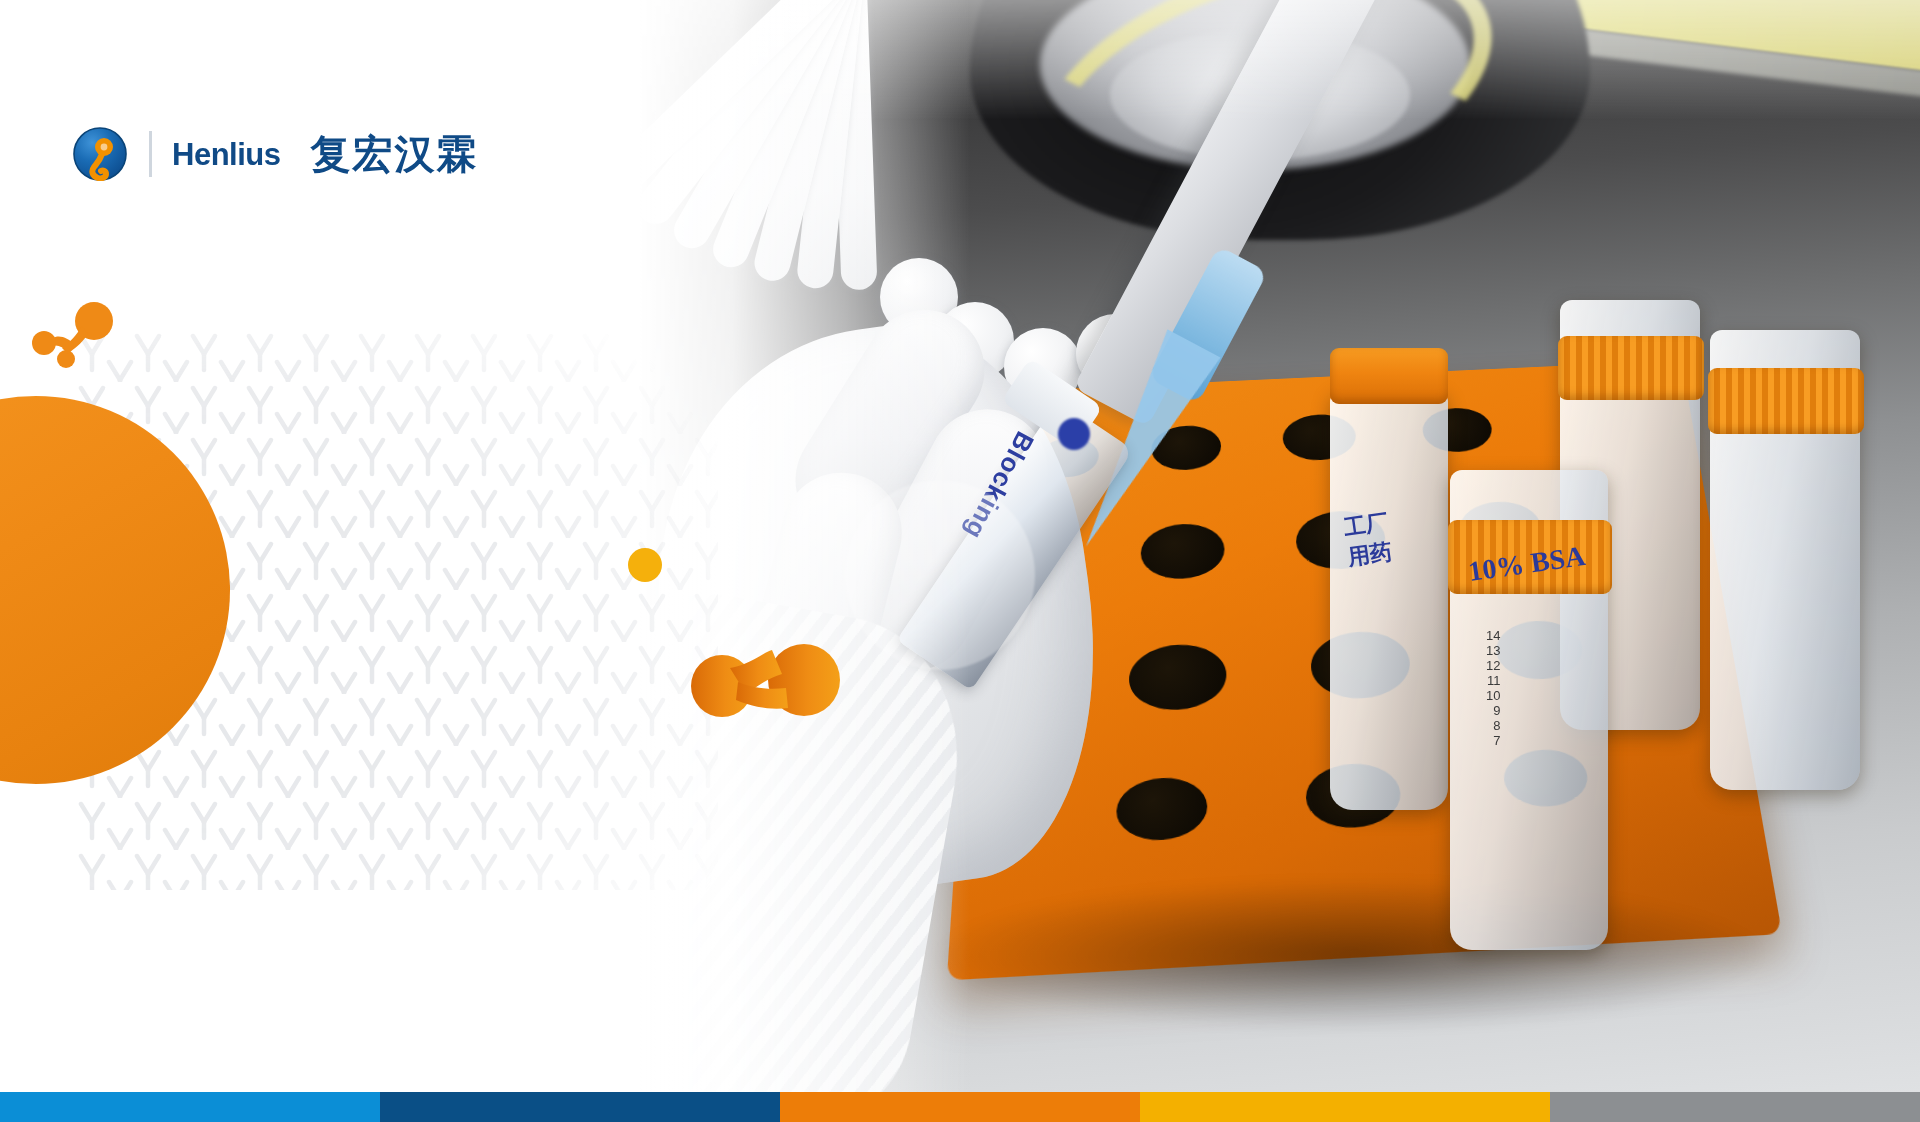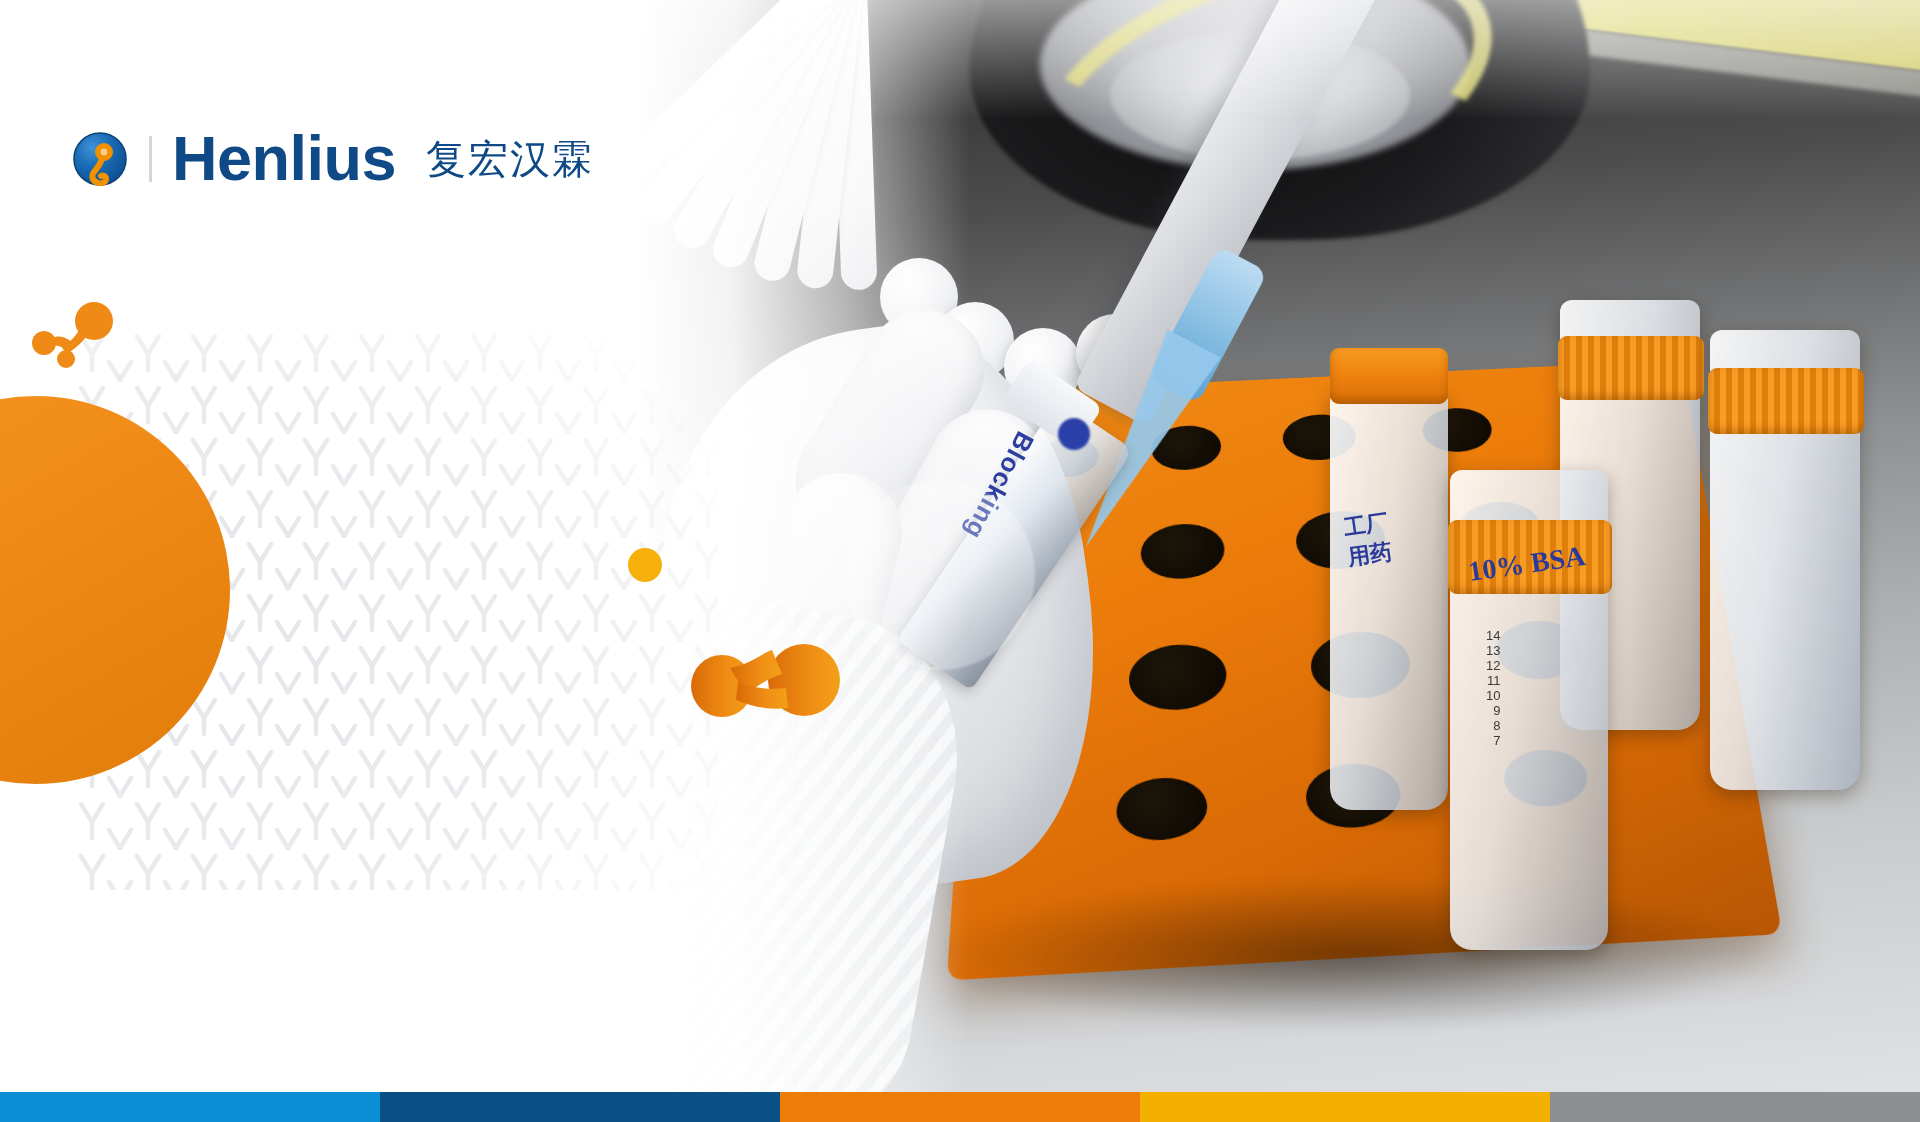--- a/index.html
+++ b/index.html
@@ -244,25 +244,25 @@
     border-radius:50%; background:#f5b00c;
   }
 
   
   .logo { position:absolute; left:73px; top:127px; display:flex; align-items:center; }
   .logo-mark { width:54px; height:54px; position:relative; flex:0 0 auto; }
   .logo-divider {
     width:3px; height:46px; background:#cfd6de; margin:0 20px 0 22px; flex:0 0 auto;
   }
   .logo-word {
-    font-size:63px; font-weight:700; color:#104a86; letter-spacing:-.5px;
+    font-size:31px; font-weight:700; color:#104a86; letter-spacing:-.5px;
     line-height:1; font-family:"Liberation Sans",sans-serif;text-align:right;
   }
   .logo-cn {
-    font-size:40px; font-weight:400; color:#0f4a86; margin-left:30px;
+    font-size:40px; font-weight:700; color:#0f4a86; margin-left:30px;
     letter-spacing:2px; line-height:1;
     font-family:"DejaVu Sans","Liberation Sans",sans-serif;
   }
 
   
   .title-block { position:absolute; left:140px; top:380px; }
   .title-cn {
     font-size:128px; font-weight:700; color:#ec7a08; letter-spacing:10px;
     line-height:1.18; white-space:nowrap;
     font-family:"DejaVu Sans","Liberation Sans",sans-serif;

